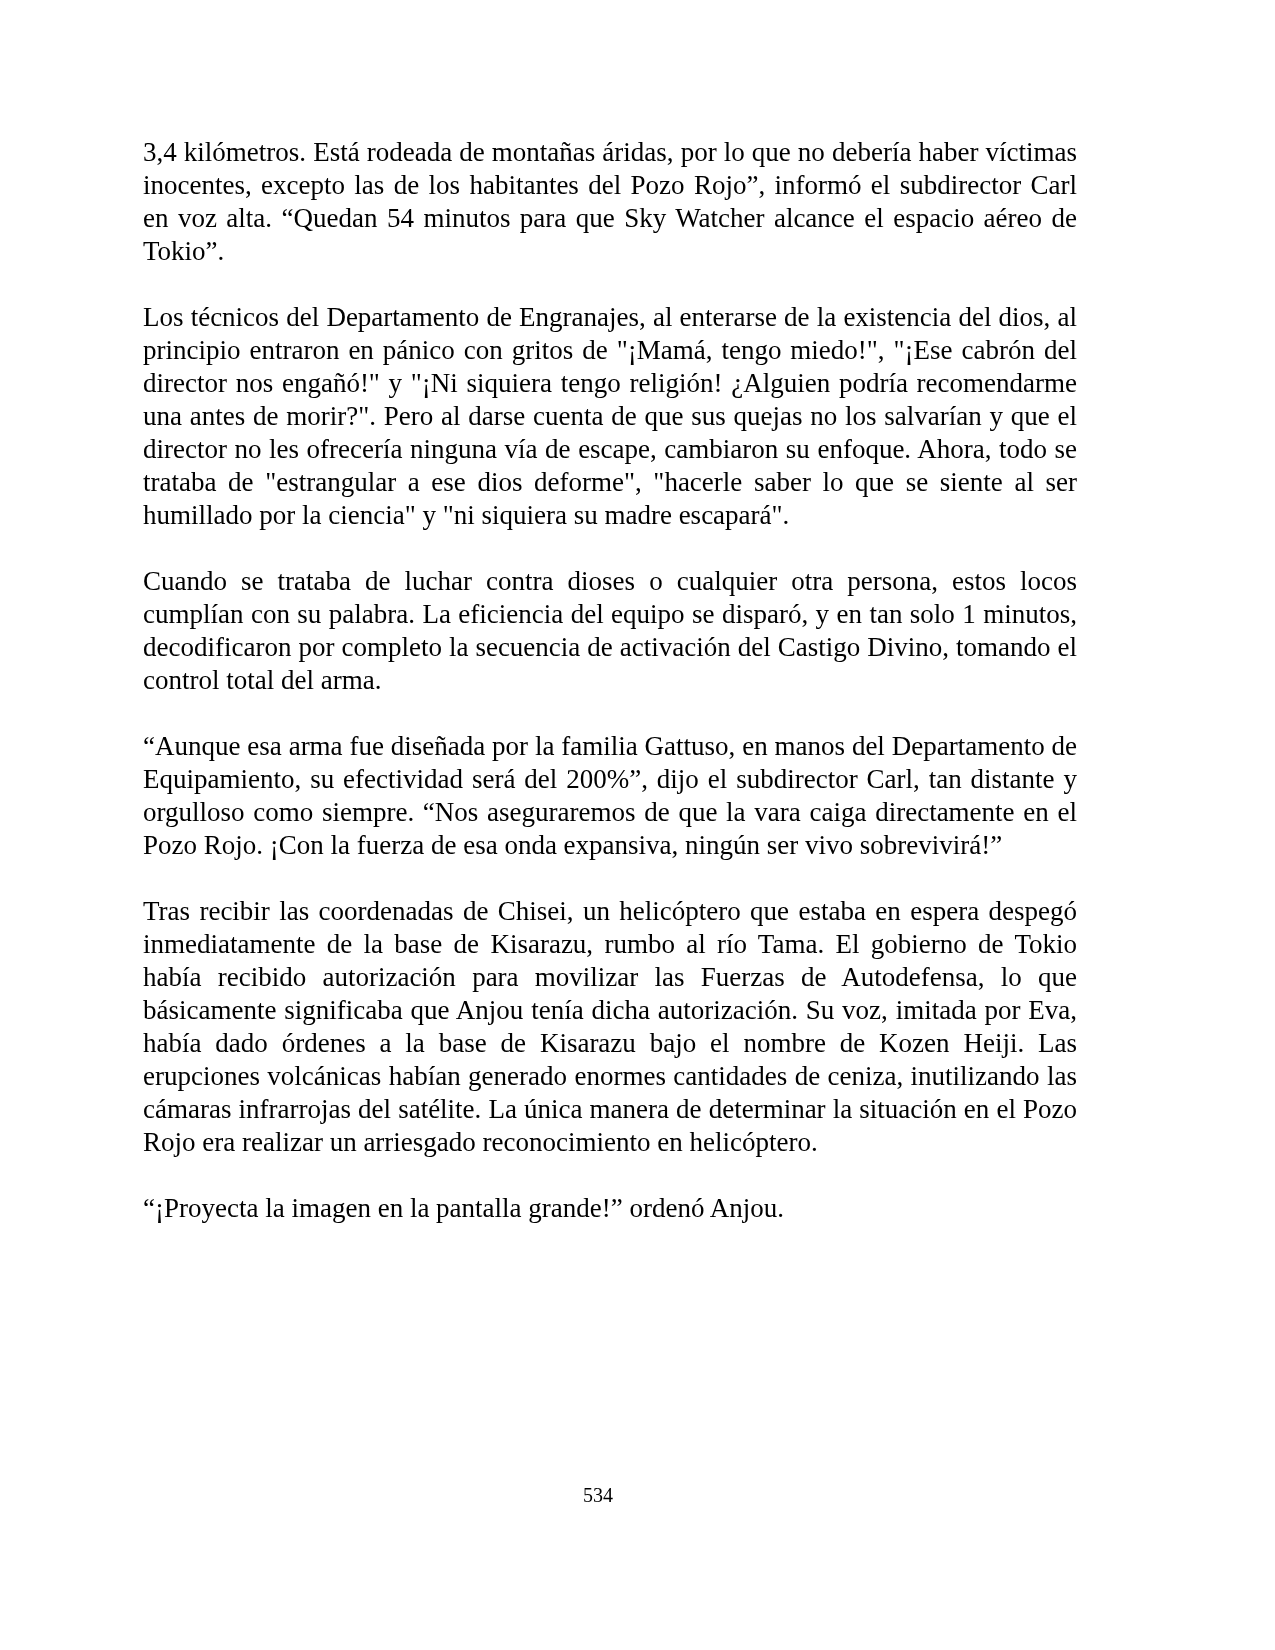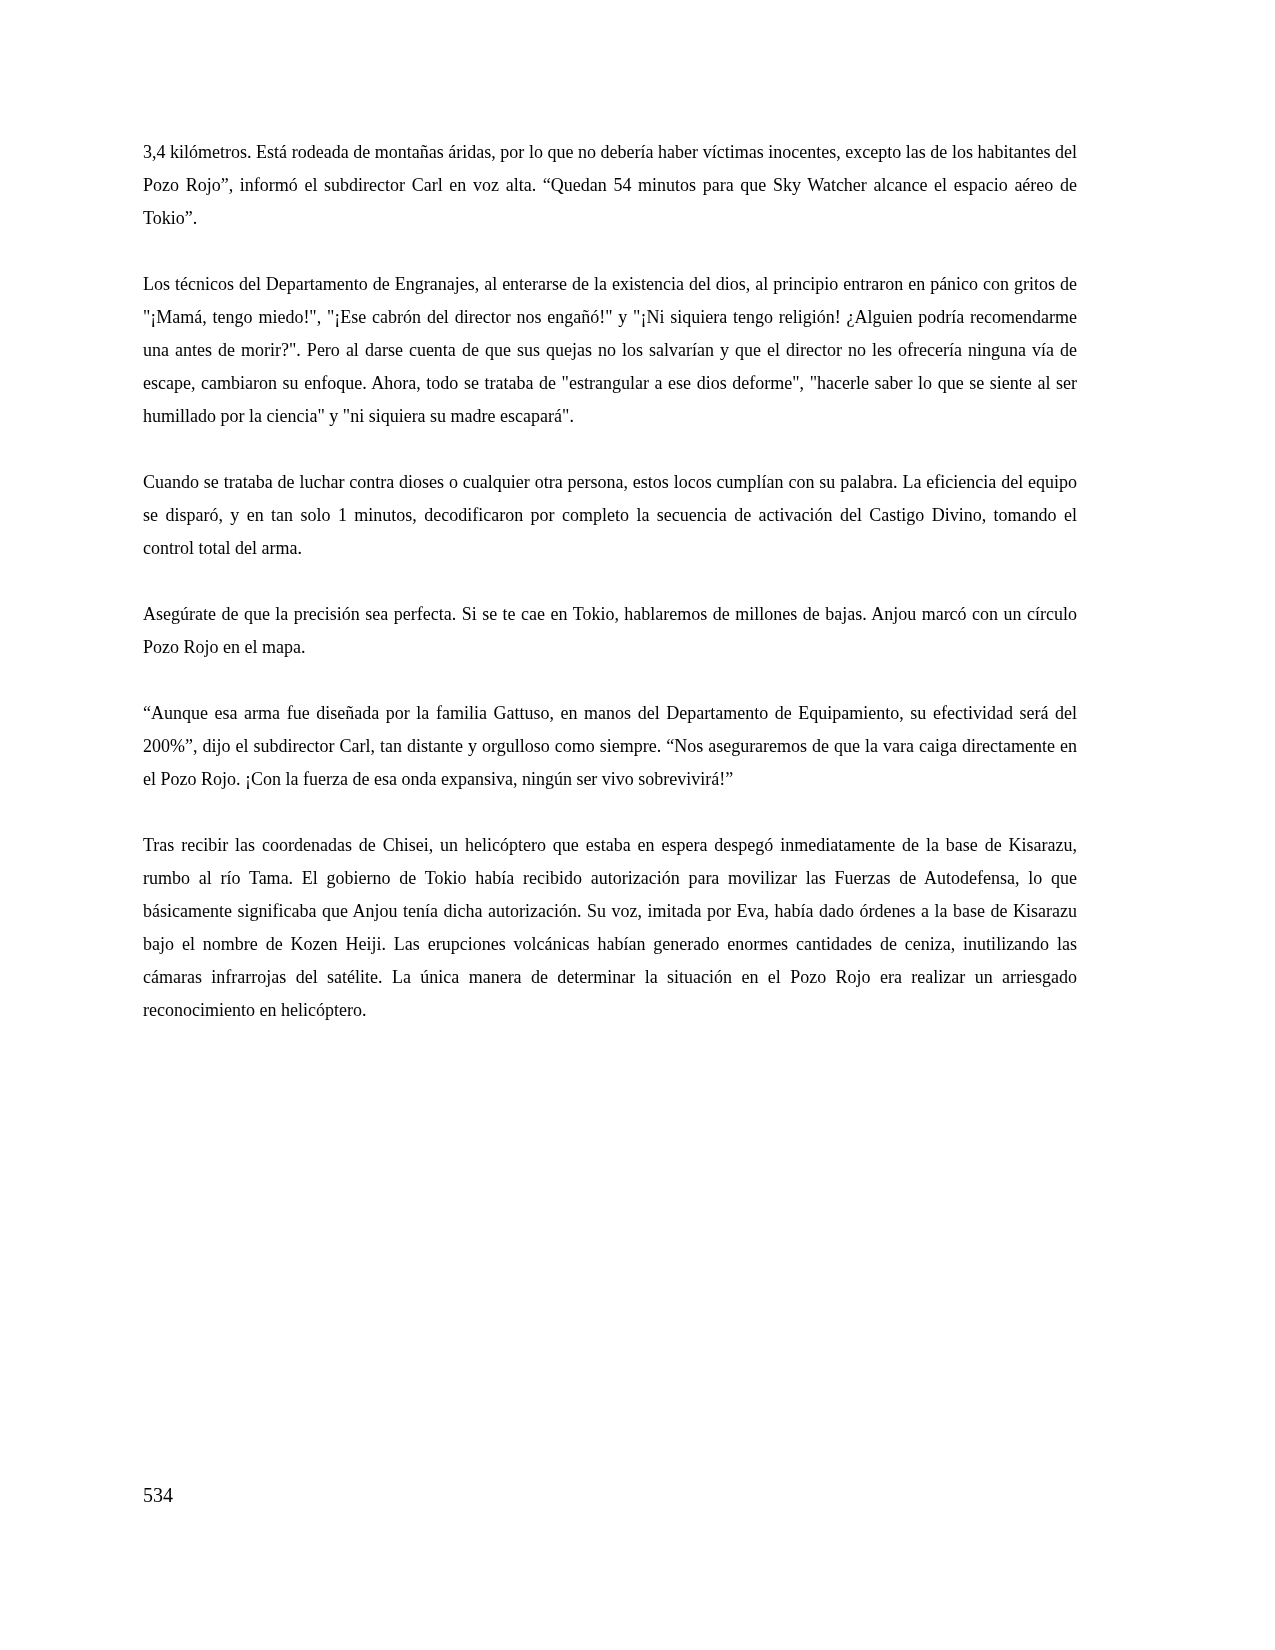--- a/index.html
+++ b/index.html
@@ -18,41 +18,41 @@
     color: #000000;
   }
   .content {
     position: absolute;
     top: 136px;
     left: 143px;
     width: 934px;
   }
   .content p {
     margin: 0 0 33px 0;
-    font-size: 18px;
+    font-size: 27px;
     line-height: 33px;
     text-align: justify;
     text-justify: inter-word;
   }
   .page-number {
     position: absolute;
     bottom: 143px;
-    left: 143px;
+    left: 131px;
     width: 934px;
-    text-align: left;
+    text-align: center;
     font-size: 20px;
     line-height: 24px;
   }
 </style>
 </head>
 <body>
 
 <div class="page">
   <div class="content">
       <p>3,4 kilómetros. Está rodeada de montañas áridas, por lo que no debería haber víctimas inocentes, excepto las de los habitantes del Pozo Rojo”, informó el subdirector Carl en voz alta. “Quedan 54 minutos para que Sky Watcher alcance el espacio aéreo de Tokio”.</p>
       <p>Los técnicos del Departamento de Engranajes, al enterarse de la existencia del dios, al principio entraron en pánico con gritos de "¡Mamá, tengo miedo!", "¡Ese cabrón del director nos engañó!" y "¡Ni siquiera tengo religión! ¿Alguien podría recomendarme una antes de morir?". Pero al darse cuenta de que sus quejas no los salvarían y que el director no les ofrecería ninguna vía de escape, cambiaron su enfoque. Ahora, todo se trataba de "estrangular a ese dios deforme", "hacerle saber lo que se siente al ser humillado por la ciencia" y "ni siquiera su madre escapará".</p>
       <p>Cuando se trataba de luchar contra dioses o cualquier otra persona, estos locos cumplían con su palabra. La eficiencia del equipo se disparó, y en tan solo 1 minutos, decodificaron por completo la secuencia de activación del Castigo Divino, tomando el control total del arma.</p>
-      <p>Asegúrate de que la precisión sea perfecta. Si se te cae en Tokio, hablaremos de millones de bajas. Anjou marcó con un círculo Pozo Rojo en el mapa.</p>
       <p>“Aunque esa arma fue diseñada por la familia Gattuso, en manos del Departamento de Equipamiento, su efectividad será del 200%”, dijo el subdirector Carl, tan distante y orgulloso como siempre. “Nos aseguraremos de que la vara caiga directamente en el Pozo Rojo. ¡Con la fuerza de esa onda expansiva, ningún ser vivo sobrevivirá!”</p>
       <p>Tras recibir las coordenadas de Chisei, un helicóptero que estaba en espera despegó inmediatamente de la base de Kisarazu, rumbo al río Tama. El gobierno de Tokio había recibido autorización para movilizar las Fuerzas de Autodefensa, lo que básicamente significaba que Anjou tenía dicha autorización. Su voz, imitada por Eva, había dado órdenes a la base de Kisarazu bajo el nombre de Kozen Heiji. Las erupciones volcánicas habían generado enormes cantidades de ceniza, inutilizando las cámaras infrarrojas del satélite. La única manera de determinar la situación en el Pozo Rojo era realizar un arriesgado reconocimiento en helicóptero.</p>
+      <p>“¡Proyecta la imagen en la pantalla grande!” ordenó Anjou.</p>
     </div>
   <div class="page-number">534</div>
 </div>
 
 </body></html>

